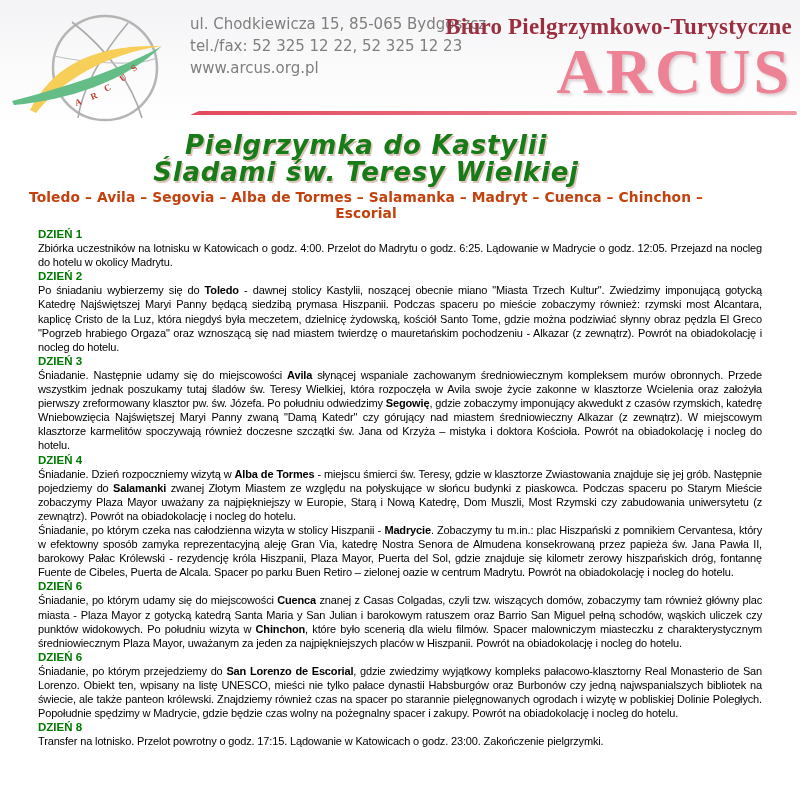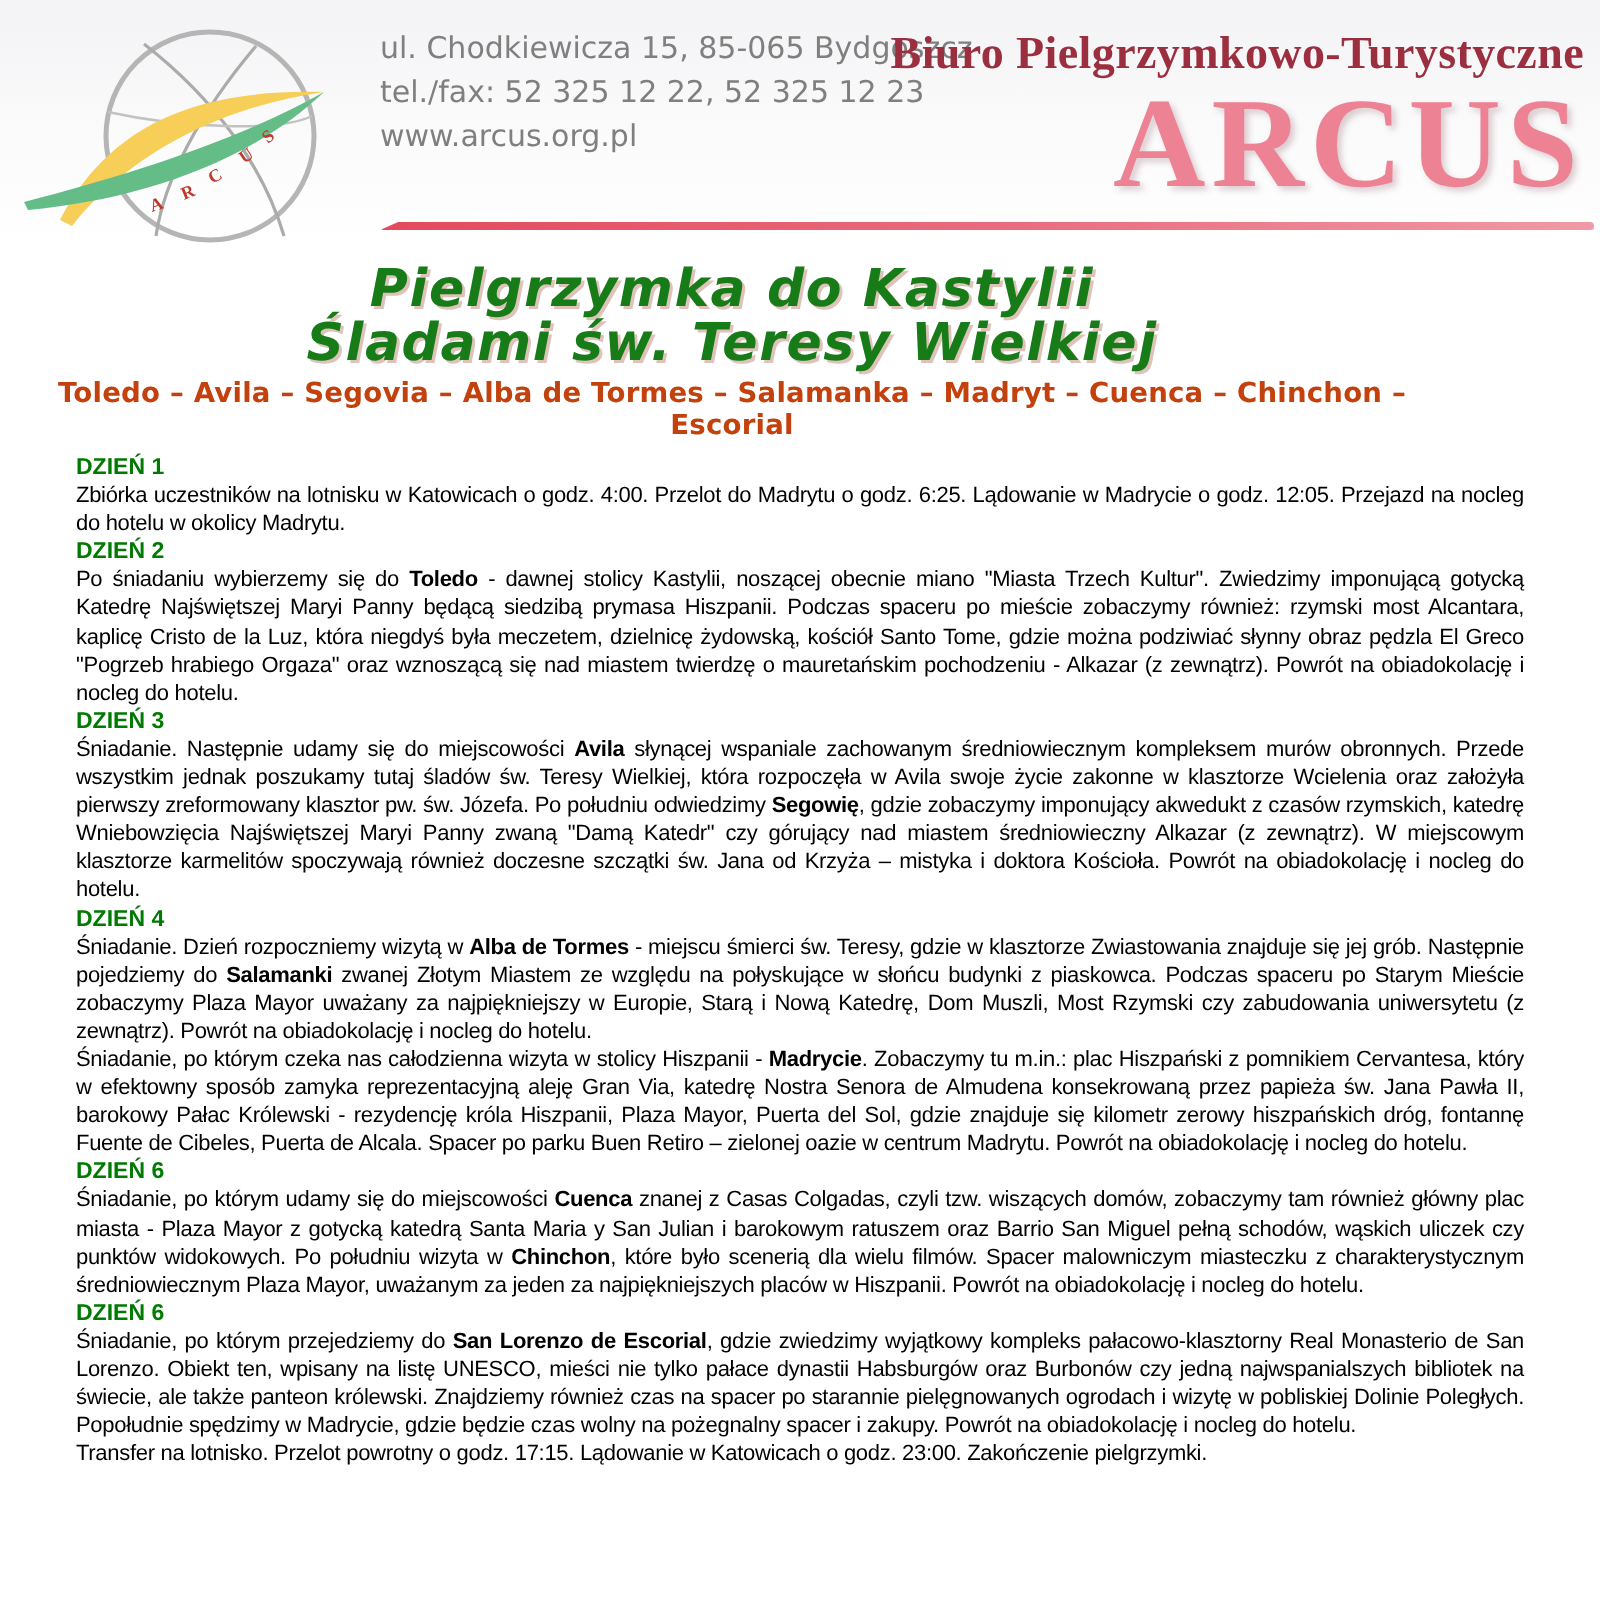--- a/index.html
+++ b/index.html
@@ -131,17 +131,18 @@
       </div>
       <div class="day">
         <div class="day-label">DZIEŃ 6</div>
         <p class="day-text"><span>Śniadanie, po którym udamy się do miejscowości </span><span class="b">Cuenca</span><span> znanej z Casas Colgadas, czyli tzw. wiszących domów, zobaczymy tam również główny plac miasta - Plaza Mayor z gotycką katedrą Santa Maria y San Julian i barokowym ratuszem oraz Barrio San Miguel pełną schodów, wąskich uliczek czy punktów widokowych. Po południu wizyta w </span><span class="b">Chinchon</span><span>, które było scenerią dla wielu filmów. Spacer malowniczym miasteczku z charakterystycznym średniowiecznym Plaza Mayor, uważanym za jeden za najpiękniejszych placów w Hiszpanii. Powrót na obiadokolację i nocleg do hotelu.</span></p>
       </div>
       <div class="day">
         <div class="day-label">DZIEŃ 6</div>
         <p class="day-text"><span>Śniadanie, po którym przejedziemy do </span><span class="b">San Lorenzo de Escorial</span><span>, gdzie zwiedzimy wyjątkowy kompleks pałacowo-klasztorny Real Monasterio de San Lorenzo. Obiekt ten, wpisany na listę UNESCO, mieści nie tylko pałace dynastii Habsburgów oraz Burbonów czy jedną najwspanialszych bibliotek na świecie, ale także panteon królewski. Znajdziemy również czas na spacer po starannie pielęgnowanych ogrodach i wizytę w pobliskiej Dolinie Poległych. Popołudnie spędzimy w Madrycie, gdzie będzie czas wolny na pożegnalny spacer i zakupy. Powrót na obiadokolację i nocleg do hotelu.</span></p>
       </div>
       <div class="day">
+        <div class="day-label">DZIEŃ 8</div>
         <p class="day-text"><span>Transfer na lotnisko. Przelot powrotny o godz. 17:15. Lądowanie w Katowicach o godz. 23:00. Zakończenie pielgrzymki.</span></p>
       </div>
     </div>
 
 </div>
 
 </body></html>

